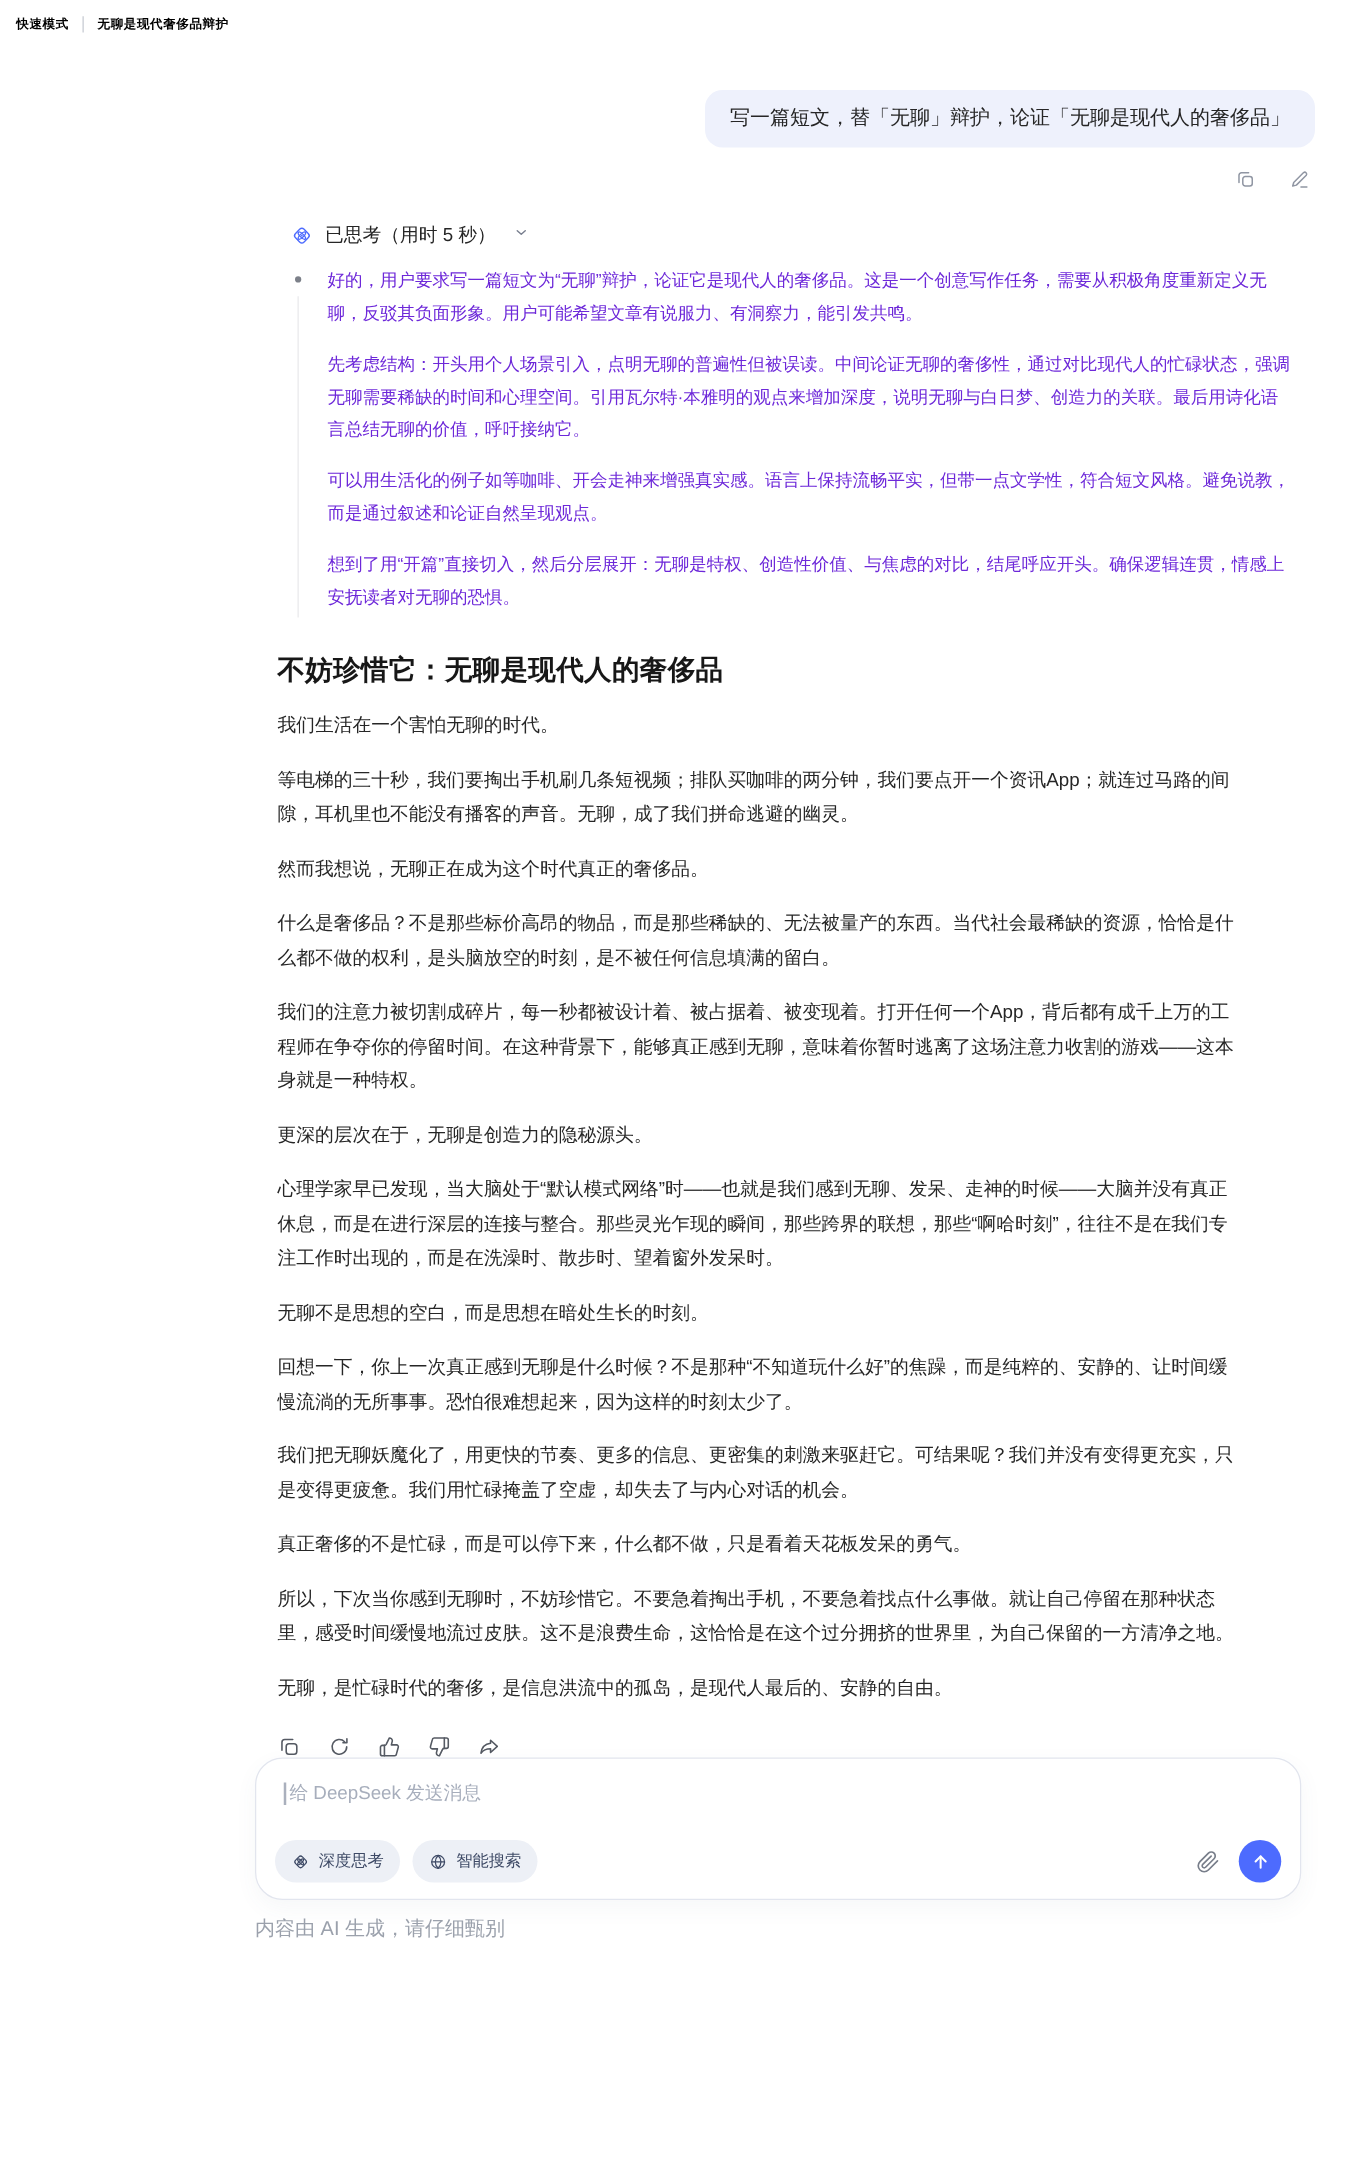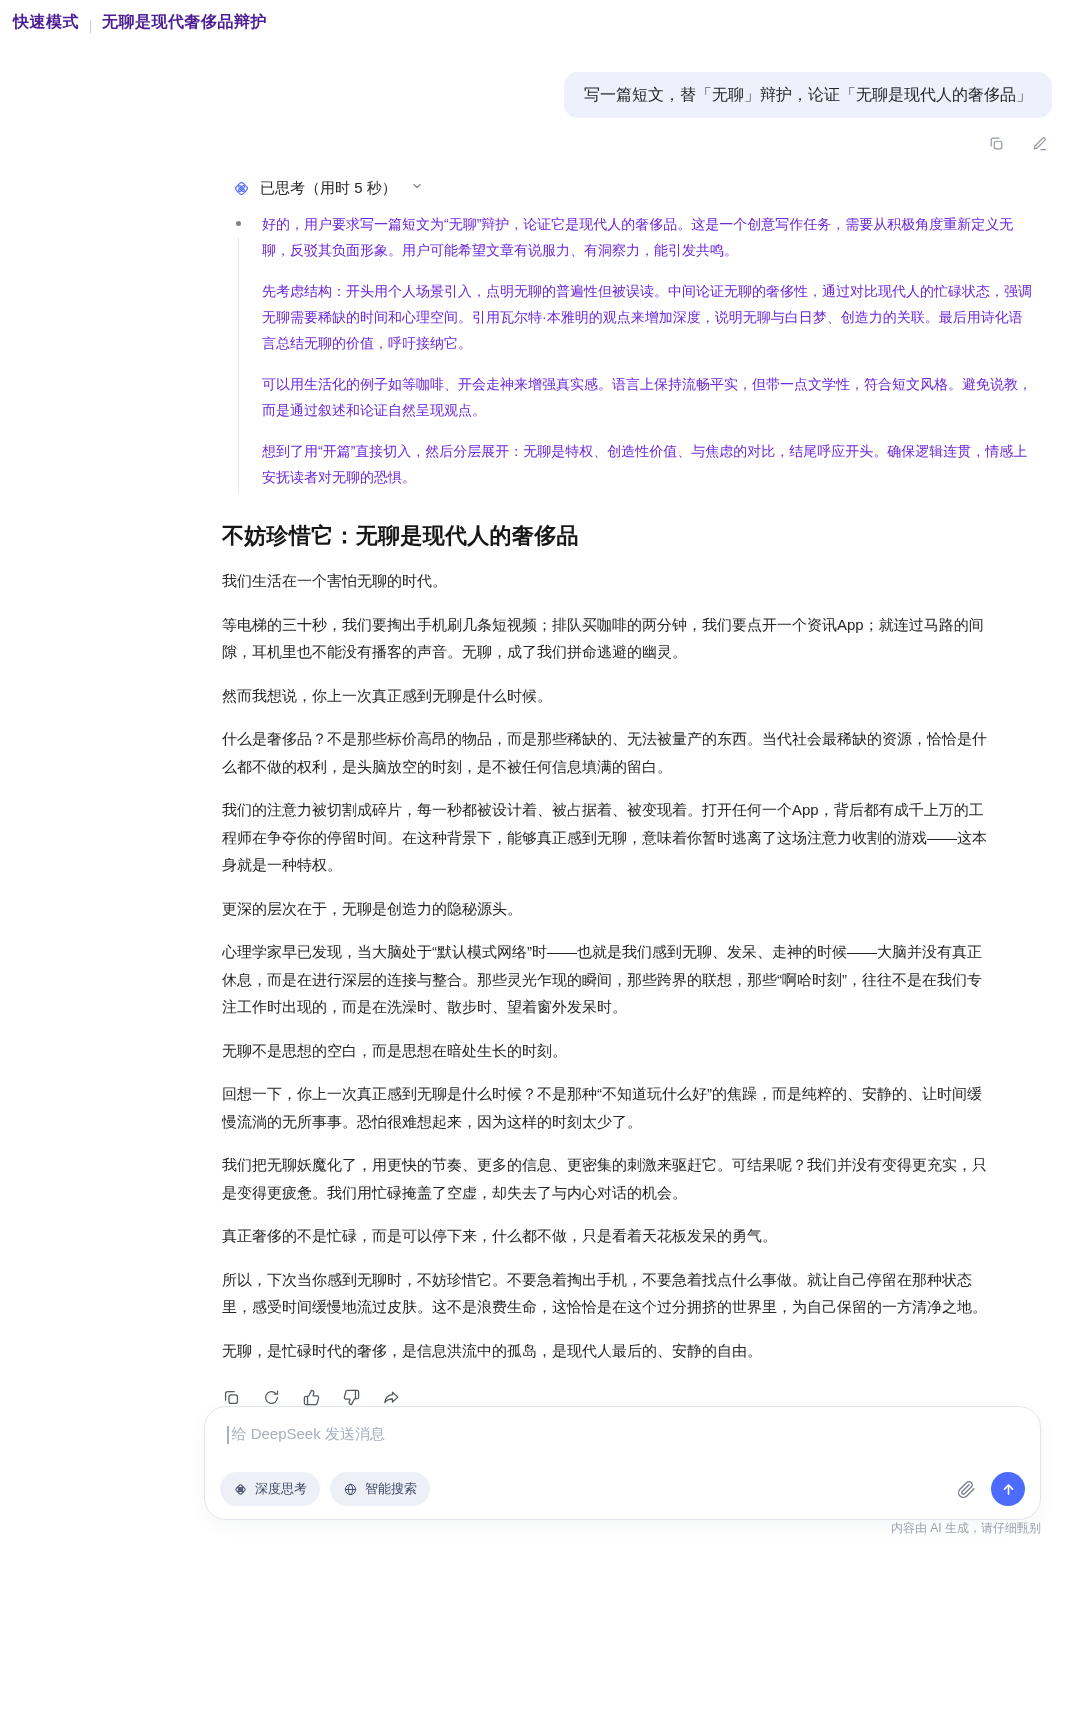--- a/index.html
+++ b/index.html
@@ -9,21 +9,21 @@
     background:#ffffff; color:#262626;
     font-family:"Liberation Sans","DejaVu Sans",sans-serif;
   }
   svg { display:block; }
   button { font-family:inherit; cursor:pointer; }
 
   
   .topbar {
     position:absolute; top:12px; left:13px;
     display:flex; align-items:flex-end; gap:11px;
-    font-size:16px; font-weight:700; color:#4c1d95; letter-spacing:.5px;
+    font-size:10px; font-weight:700; color:#000000; letter-spacing:.5px;
   }
   .tb-divider { width:1px; height:13px; background:#c6cad2; }
 
   
   .chat { position:absolute; top:72px; left:222px; width:830px; }
 
   .user-row { display:flex; justify-content:flex-end; }
   .user-bubble {
     background:#eef1fc; border-radius:14px; padding:10px 20px;
     font-size:16px; line-height:26px; color:#262626; max-width:640px;
@@ -66,21 +66,21 @@
     background:#edf0f6; border:0; border-radius:999px; padding:8px 13px;
     font-size:13px; color:#3e4a66;
   }
   .pill .p-icon { color:#3e4a66; }
   .right-actions { display:flex; align-items:center; gap:15px; }
   .clip-btn { background:none; border:0; padding:0; color:#787e8a; display:inline-flex; }
   .send-btn {
     width:34px; height:34px; border-radius:50%; border:0; background:#4D6BFE;
     display:flex; align-items:center; justify-content:center; color:#fff;
   }
-  .footer { text-align:right; font-size:12px; color:#9ba1ac; }
+  .footer { margin-top:13px; text-align:left; font-size:16px; color:#9ba1ac; }
 </style>
 </head>
 <body>
 
 <div class="topbar">
   <span>快速模式</span>
   <span class="tb-divider"></span>
   <span>无聊是现代奢侈品辩护</span>
 </div>
 
@@ -136,21 +136,21 @@
         <p class="think-p">先考虑结构：开头用个人场景引入，点明无聊的普遍性但被误读。中间论证无聊的奢侈性，通过对比现代人的忙碌状态，强调无聊需要稀缺的时间和心理空间。引用瓦尔特·本雅明的观点来增加深度，说明无聊与白日梦、创造力的关联。最后用诗化语言总结无聊的价值，呼吁接纳它。</p>
         <p class="think-p">可以用生活化的例子如等咖啡、开会走神来增强真实感。语言上保持流畅平实，但带一点文学性，符合短文风格。避免说教，而是通过叙述和论证自然呈现观点。</p>
         <p class="think-p">想到了用“开篇”直接切入，然后分层展开：无聊是特权、创造性价值、与焦虑的对比，结尾呼应开头。确保逻辑连贯，情感上安抚读者对无聊的恐惧。</p>
       </div>
   </div>
 
   <h1 class="answer-heading">不妨珍惜它：无聊是现代人的奢侈品</h1>
   <div id="answer-body">
       <p class="body-p">我们生活在一个害怕无聊的时代。</p>
       <p class="body-p">等电梯的三十秒，我们要掏出手机刷几条短视频；排队买咖啡的两分钟，我们要点开一个资讯App；就连过马路的间隙，耳机里也不能没有播客的声音。无聊，成了我们拼命逃避的幽灵。</p>
-      <p class="body-p">然而我想说，你上一次真正感到无聊是什么时候。</p>
+      <p class="body-p">然而我想说，无聊正在成为这个时代真正的奢侈品。</p>
       <p class="body-p">什么是奢侈品？不是那些标价高昂的物品，而是那些稀缺的、无法被量产的东西。当代社会最稀缺的资源，恰恰是什么都不做的权利，是头脑放空的时刻，是不被任何信息填满的留白。</p>
       <p class="body-p">我们的注意力被切割成碎片，每一秒都被设计着、被占据着、被变现着。打开任何一个App，背后都有成千上万的工程师在争夺你的停留时间。在这种背景下，能够真正感到无聊，意味着你暂时逃离了这场注意力收割的游戏——这本身就是一种特权。</p>
       <p class="body-p">更深的层次在于，无聊是创造力的隐秘源头。</p>
       <p class="body-p">心理学家早已发现，当大脑处于“默认模式网络”时——也就是我们感到无聊、发呆、走神的时候——大脑并没有真正休息，而是在进行深层的连接与整合。那些灵光乍现的瞬间，那些跨界的联想，那些“啊哈时刻”，往往不是在我们专注工作时出现的，而是在洗澡时、散步时、望着窗外发呆时。</p>
       <p class="body-p">无聊不是思想的空白，而是思想在暗处生长的时刻。</p>
       <p class="body-p">回想一下，你上一次真正感到无聊是什么时候？不是那种“不知道玩什么好”的焦躁，而是纯粹的、安静的、让时间缓慢流淌的无所事事。恐怕很难想起来，因为这样的时刻太少了。</p>
       <p class="body-p">我们把无聊妖魔化了，用更快的节奏、更多的信息、更密集的刺激来驱赶它。可结果呢？我们并没有变得更充实，只是变得更疲惫。我们用忙碌掩盖了空虚，却失去了与内心对话的机会。</p>
       <p class="body-p">真正奢侈的不是忙碌，而是可以停下来，什么都不做，只是看着天花板发呆的勇气。</p>
       <p class="body-p">所以，下次当你感到无聊时，不妨珍惜它。不要急着掏出手机，不要急着找点什么事做。就让自己停留在那种状态里，感受时间缓慢地流过皮肤。这不是浪费生命，这恰恰是在这个过分拥挤的世界里，为自己保留的一方清净之地。</p>
       <p class="body-p">无聊，是忙碌时代的奢侈，是信息洪流中的孤岛，是现代人最后的、安静的自由。</p>

